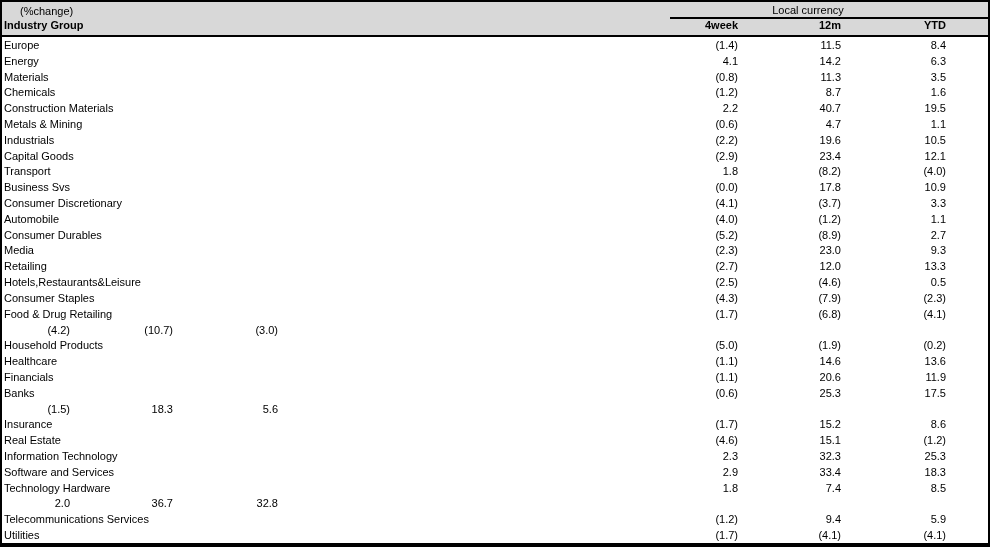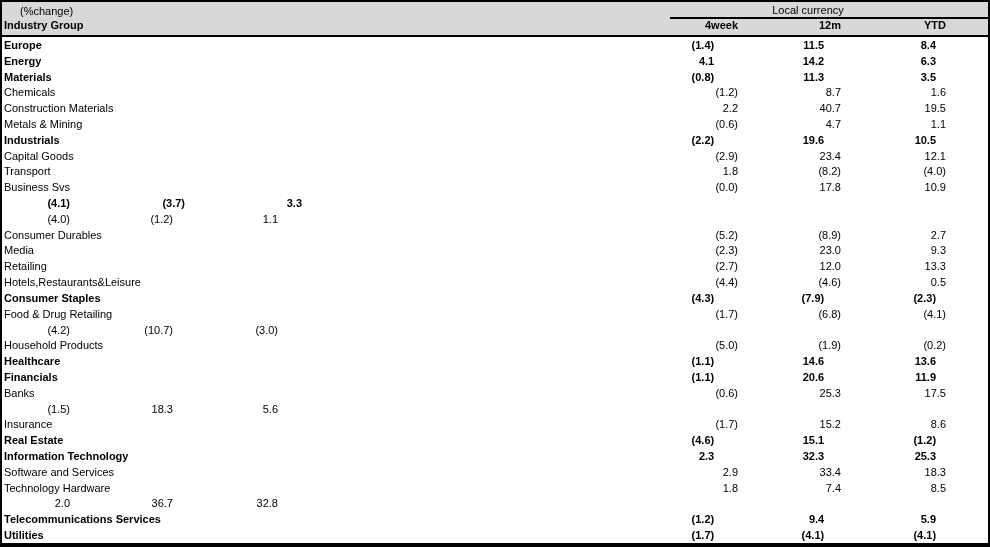--- a/index.html
+++ b/index.html
@@ -70,21 +70,21 @@
     display: flex;
     align-items: center;
   }
   .row .rlabel {
     width: 668px;
     padding-left: 2px;
     box-sizing: border-box;
     white-space: nowrap;
   }
   .row.sub .rlabel { }
-  .row.group { font-weight: 700; gap: 12px; }
+  .row.group { font-weight: 400; }
 </style>
 </head>
 <body>
 
 <div class="sheet">
 
   <div class="hrow1">
     <div class="hlabel">(%change)</div>
     <div class="hgroup">
       <div class="hgroup-title">Local currency</div>
@@ -164,26 +164,28 @@
         <div class="sp"></div>
       </div>
       <div class="row sub">
         <div class="rlabel">Business Svs</div>
         <div class="c1">(0.0)</div>
         <div class="c2">17.8</div>
         <div class="c3">10.9</div>
         <div class="sp"></div>
       </div>
       <div class="row group">
+        <div class="rlabel">Consumer Discretionary</div>
         <div class="c1">(4.1)</div>
         <div class="c2">(3.7)</div>
         <div class="c3">3.3</div>
         <div class="sp"></div>
       </div>
       <div class="row sub">
+        <div class="rlabel">Automobile</div>
         <div class="c1">(4.0)</div>
         <div class="c2">(1.2)</div>
         <div class="c3">1.1</div>
         <div class="sp"></div>
       </div>
       <div class="row sub">
         <div class="rlabel">Consumer Durables</div>
         <div class="c1">(5.2)</div>
         <div class="c2">(8.9)</div>
         <div class="c3">2.7</div>
@@ -198,21 +200,21 @@
       </div>
       <div class="row sub">
         <div class="rlabel">Retailing</div>
         <div class="c1">(2.7)</div>
         <div class="c2">12.0</div>
         <div class="c3">13.3</div>
         <div class="sp"></div>
       </div>
       <div class="row sub">
         <div class="rlabel">Hotels,Restaurants&amp;Leisure</div>
-        <div class="c1">(4.4)</div>
+        <div class="c1">(2.5)</div>
         <div class="c2">(4.6)</div>
         <div class="c3">0.5</div>
         <div class="sp"></div>
       </div>
       <div class="row group">
         <div class="rlabel">Consumer Staples</div>
         <div class="c1">(4.3)</div>
         <div class="c2">(7.9)</div>
         <div class="c3">(2.3)</div>
         <div class="sp"></div>

